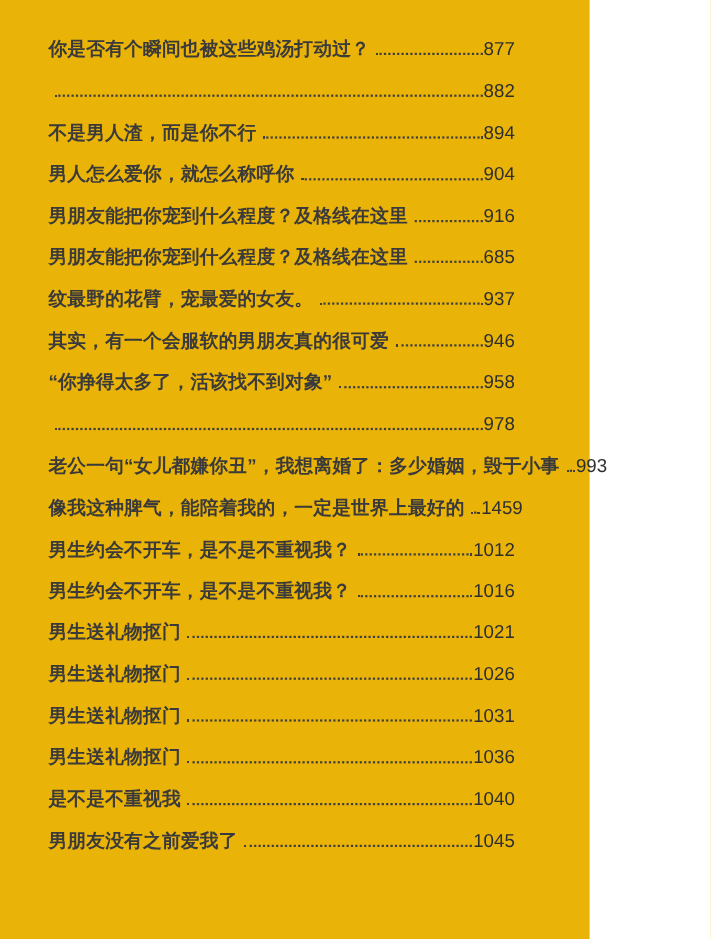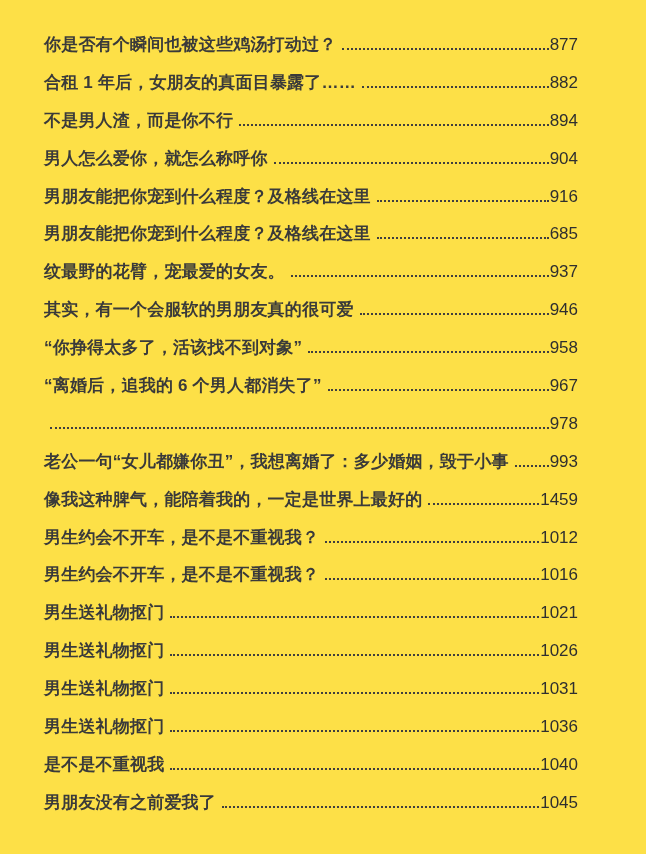--- a/index.html
+++ b/index.html
@@ -8,24 +8,24 @@
     background: #ffffff;
   }
   body {
     width: 646px;
     height: 854px;
     overflow: hidden;
     font-family: "Liberation Sans", "DejaVu Sans", sans-serif;
   }
   .page {
     box-sizing: border-box;
-    width: 646px;
+    width: 536px;
     height: 854px;
     padding: 26px 68px 0 44px;
-    background: #fde047;
+    background: #eab308;
   }
   .toc-list {
     display: block;
   }
   .toc-row {
     display: flex;
     align-items: baseline;
     height: 37.9px;
     line-height: 37.9px;
     white-space: nowrap;
@@ -60,21 +60,20 @@
 
 <div class="page">
   <div class="toc-list" id="toc-list">
   <div class="toc-row">
     <span class="toc-title">你是否有个瞬间也被这些鸡汤打动过？</span>
     <span class="toc-leader"></span>
     <span class="toc-page">877</span>
   </div>
 
   <div class="toc-row">
-    <span class="toc-title">合租 1 年后，女朋友的真面目暴露了……</span>
     <span class="toc-leader"></span>
     <span class="toc-page">882</span>
   </div>
 
   <div class="toc-row">
     <span class="toc-title">不是男人渣，而是你不行</span>
     <span class="toc-leader"></span>
     <span class="toc-page">894</span>
   </div>
 
@@ -107,25 +106,20 @@
     <span class="toc-leader"></span>
     <span class="toc-page">946</span>
   </div>
 
   <div class="toc-row">
     <span class="toc-title">“你挣得太多了，活该找不到对象”</span>
     <span class="toc-leader"></span>
     <span class="toc-page">958</span>
   </div>
 
-  <div class="toc-row">
-    <span class="toc-title">“离婚后，追我的 6 个男人都消失了”</span>
-    <span class="toc-leader"></span>
-    <span class="toc-page">967</span>
-  </div>
 
   <div class="toc-row">
     <span class="toc-leader"></span>
     <span class="toc-page">978</span>
   </div>
 
   <div class="toc-row">
     <span class="toc-title">老公一句“女儿都嫌你丑”，我想离婚了：多少婚姻，毁于小事</span>
     <span class="toc-leader"></span>
     <span class="toc-page">993</span>

